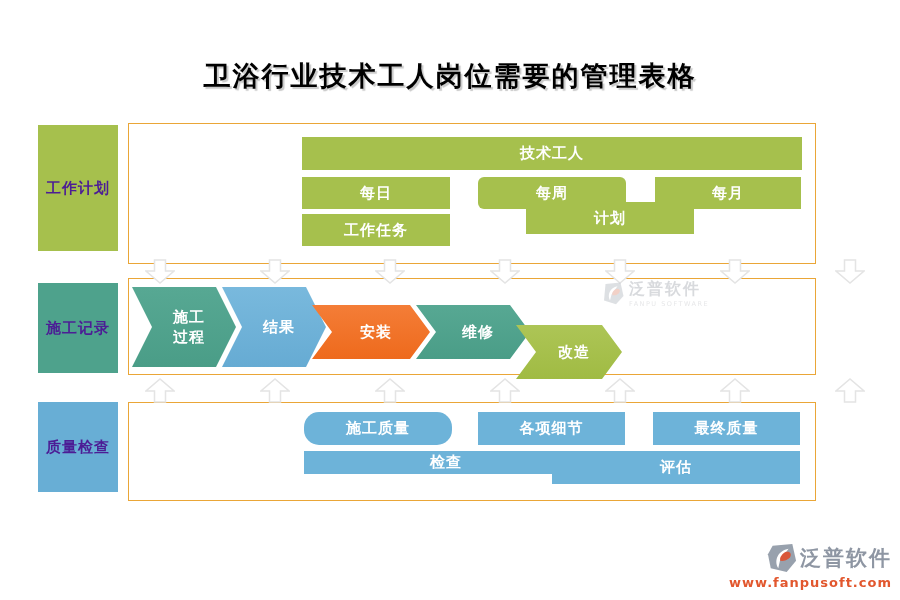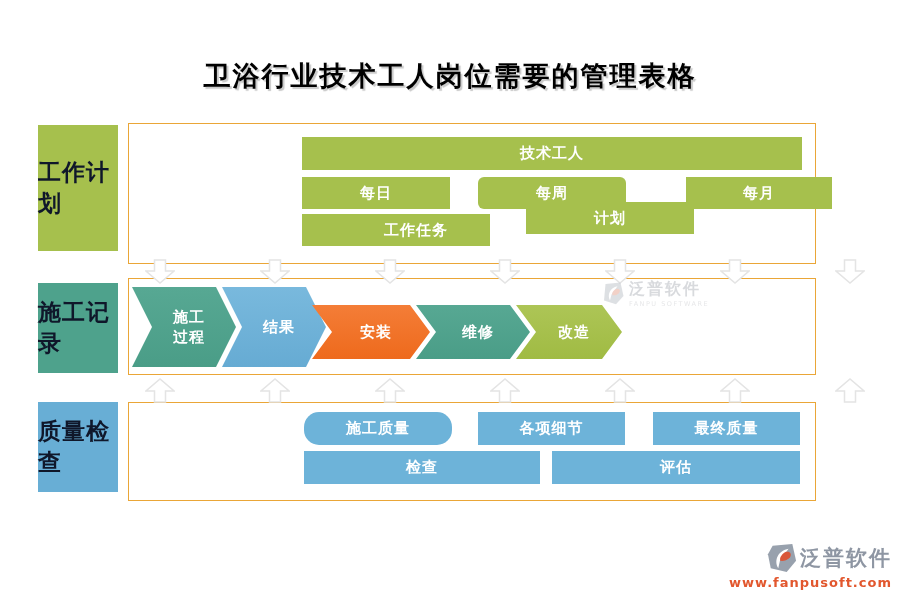--- a/index.html
+++ b/index.html
@@ -9,57 +9,57 @@
   .title{position:absolute;left:0;top:58px;width:900px;text-align:center;
     font-size:27px;font-weight:bold;color:#000000;letter-spacing:2px;
     text-shadow:2px 2px 1px #c9c9c9;margin:0;}
 
   .panel{position:absolute;left:128px;width:686px;border:1px solid #eaa637;background:#fff;}
   .panel.p1{top:123px;height:139px;}
   .panel.p2{top:278px;height:95px;}
   .panel.p3{top:402px;height:97px;}
 
   .side-label{position:absolute;left:38px;width:80px;display:flex;align-items:center;
-    justify-content:center;color:#0f172a;font-size:23px;font-weight:bold;letter-spacing:1px;}
+    justify-content:center;color:#4c1d95;font-size:15px;font-weight:bold;letter-spacing:1px;}
   .side-label.s1{top:125px;height:126px;background:#a6c04d;}
   .side-label.s2{top:283px;height:90px;background:#4ea28c;}
   .side-label.s3{top:402px;height:90px;background:#68aed5;}
 
   .box{position:absolute;display:flex;align-items:center;justify-content:center;
     color:#fff;font-size:15px;font-weight:bold;letter-spacing:1px;}
   .gbox{background:#a6c04d;}
   .bbox{background:#6db3d9;}
 
   
   .b-worker{left:302px;top:137px;width:500px;height:33px;}
   .b-daily {left:302px;top:177px;width:148px;height:32px;}
   .b-weekly{left:478px;top:177px;width:148px;height:32px;border-radius:6px;}
-  .b-monthly{left:655px;top:177px;width:146px;height:32px;margin-left:31px;}
-  .b-task  {left:302px;top:214px;width:148px;height:32px;padding-left:40px;}
+  .b-monthly{left:655px;top:177px;width:146px;height:32px;}
+  .b-task  {left:302px;top:214px;width:148px;height:32px;}
   .b-plan  {left:478px;top:202px;width:168px;height:32px;margin-left:48px;}
 
   
   .b-conq {left:304px;top:412px;width:148px;height:33px;border-radius:15px;}
   .b-detail{left:478px;top:412px;width:147px;height:33px;}
   .b-final{left:653px;top:412px;width:147px;height:33px;}
-  .b-check{left:304px;top:451px;width:236px;height:33px;}
+  .b-check{left:304px;top:451px;width:236px;height:23px;padding-left:24px;}
   .b-eval {left:552px;top:451px;width:248px;height:33px;}
 
   
   .chev{position:absolute;display:flex;align-items:center;justify-content:center;
     color:#fff;font-weight:bold;font-size:15px;letter-spacing:1px;
     clip-path:polygon(0 0,calc(100% - 20px) 0,100% 50%,calc(100% - 20px) 100%,0 100%,20px 50%);
     padding-left:10px;box-sizing:border-box;}
   .chev.tall{top:287px;height:80px;}
   .chev.short{top:305px;height:54px;}
   .c1{left:132px;width:104px;background:linear-gradient(#57a893,#4a9d87);}
   .c2{left:222px;width:104px;background:linear-gradient(#79b9dd,#66abd3);}
   .c3{left:312px;width:118px;background:linear-gradient(#f47d37,#ee6a1c);}
   .c4{left:416px;width:114px;background:linear-gradient(#57a893,#4a9d87);}
-  .c5{left:516px;width:106px;background:linear-gradient(#adc556,#a0bb43);}
+  .c5{left:516px;width:106px;background:linear-gradient(#adc556,#a0bb43);margin-top:20px;}
   .c1 .wrap2{width:36px;word-break:break-all;line-height:1.35;text-align:center;}
 
   .flow-arrow{position:absolute;width:30px;height:25px;}
 
   
   .watermark{position:absolute;left:601px;top:281px;display:flex;align-items:flex-start;opacity:0.55;}
   .wm-text{margin-left:4px;}
   .wm-brand{font-size:16px;font-weight:bold;color:#b9bcc2;letter-spacing:2px;line-height:1;}
   .wm-sub{font-size:6.5px;color:#d2d3d6;letter-spacing:1.5px;margin-top:3px;}
 

